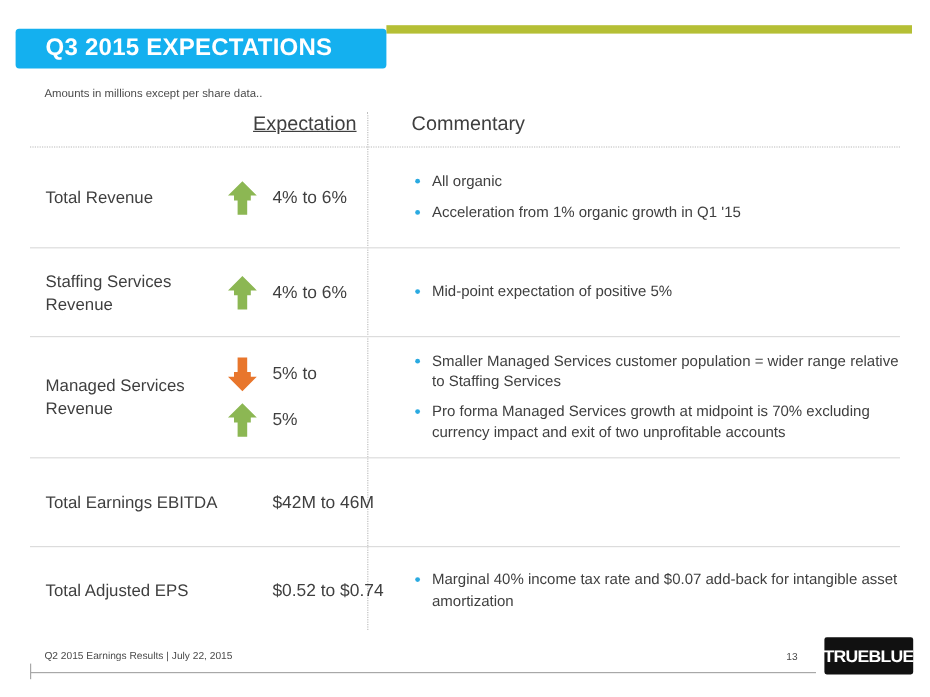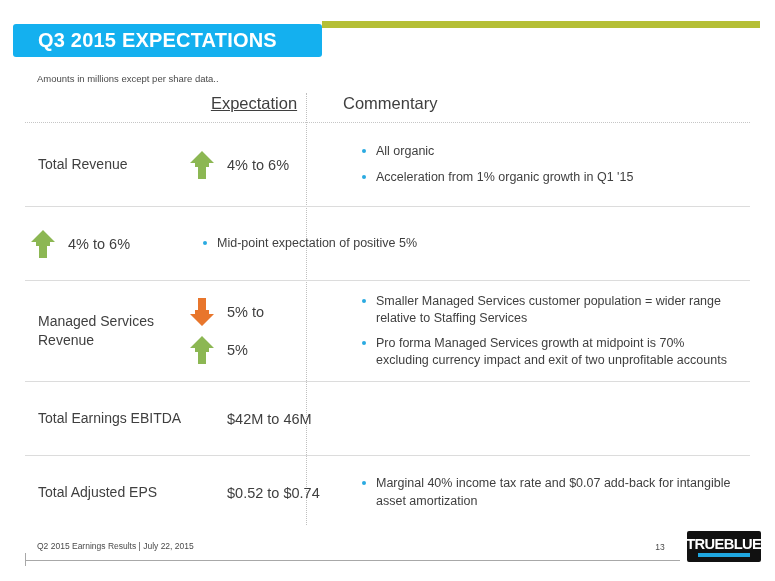--- a/index.html
+++ b/index.html
@@ -66,21 +66,21 @@
   .exp-line{display:flex;align-items:center;height:100%;}
   .exp-line.stack{height:38px;}
   .exp-val{font-size:14.5px;color:#3f3f3f;padding-left:7px;white-space:nowrap;}
   .arrow-slot{width:36px;flex:0 0 36px;display:flex;justify-content:center;align-items:center;}
   .cell-com{
     flex:1 1 auto;padding-left:13px;box-sizing:border-box;
     display:flex;flex-direction:column;justify-content:center;height:100%;
   }
   .bullet{
     position:relative;padding-left:16px;
-    font-size:12.5px;line-height:1.38;color:#3f3f3f;margin:4px 16px;
+    font-size:12.5px;line-height:1.38;color:#3f3f3f;margin:4px 0;
   }
   .bullet:before{
     content:"";position:absolute;left:2px;top:6px;
     width:4px;height:4px;background:#2aaae1;border-radius:50%;
   }
 
   
   .r1{height:83px;}
   .r2{height:73px;}
   .r3{height:100px;}
@@ -98,21 +98,21 @@
     position:absolute;left:37px;top:541px;
     font-size:8.5px;color:#4a4a4a;white-space:nowrap;
   }
   .page-num{
     position:absolute;left:650px;top:542px;width:20px;text-align:center;
     font-size:8.5px;color:#4a4a4a;
   }
   .logo{
     position:absolute;left:687px;top:531px;width:74px;height:31px;
     background:#111111;border:2px solid #111;border-radius:2px;
-    display:flex;flex-direction:column;align-items:center;justify-content:center;
+    display:flex;align-items:center;justify-content:center;
     box-sizing:border-box;
   }
   .logo-text{
     color:#ffffff;font-size:14px;font-weight:bold;letter-spacing:-0.6px;
     font-family:"Liberation Sans","DejaVu Sans",sans-serif;
     line-height:1;transform:scaleX(1.05);
   }
   .logo-bar{width:52px;height:4px;background:#1fa7e0;margin-top:2px;}
 </style>
 </head>
@@ -151,20 +151,21 @@
         </div>
       </div>
       <div class="cell-com">
         <div class="bullet">All organic</div>
         <div class="bullet">Acceleration from 1% organic growth in Q1 '15</div>
       </div>
     </div>
     <div class="solid-sep"></div>
 
     <div class="row r2">
+      <div class="cell-label">Staffing Services Revenue</div>
       <div class="cell-exp">
         <div class="exp-line">
           <div class="arrow-slot">
             <svg width="26" height="30" viewBox="0 0 26 30" aria-hidden="true">
               <path d="M13 1 L25 13 L20 13 L20 17 L17 17 L17 29 L9 29 L9 17 L6 17 L6 13 L1 13 Z" fill="#8cb753"></path>
             </svg>
           </div>
           <span class="exp-val">4% to 6%</span>
         </div>
       </div>

